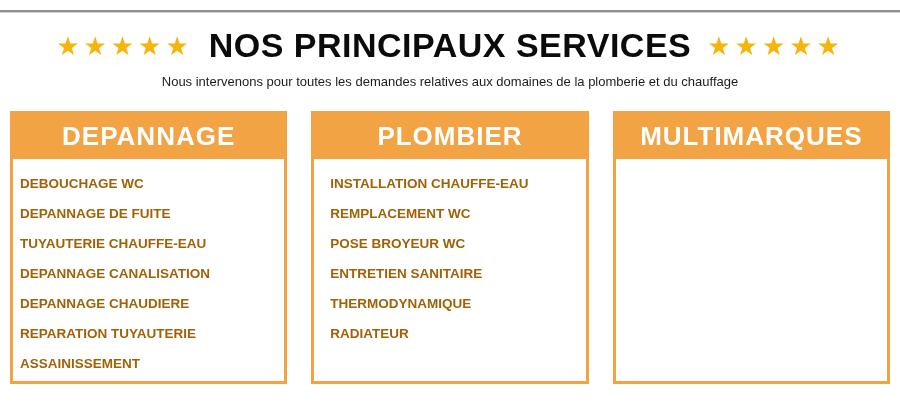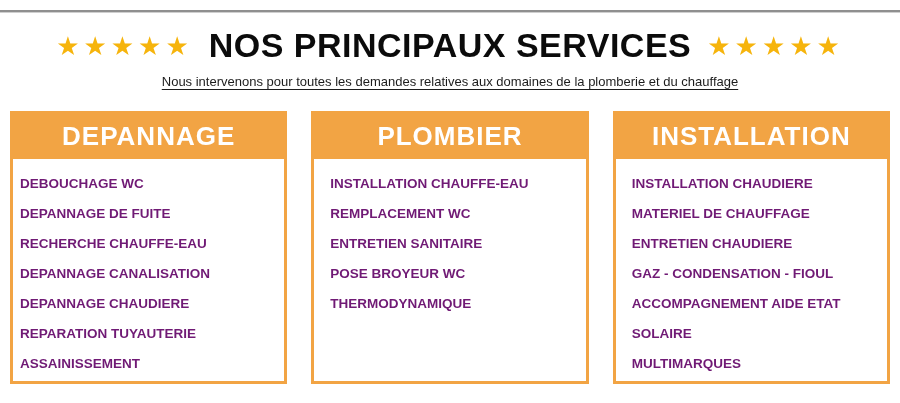--- a/index.html
+++ b/index.html
@@ -38,21 +38,20 @@
     letter-spacing: 0.5px;
     white-space: nowrap;
   }
   .subtitle-row {
     text-align: center;
     margin-top: 7px;
   }
   .subtitle {
     font-size: 13px;
     color: #1c1c1c;
-    text-decoration: underline;
     text-underline-offset: 3px;
   }
   .columns {
     display: flex;
     justify-content: space-between;
     gap: 24px;
     padding: 0 10px;
     margin-top: 21px;
   }
   .column {
@@ -73,21 +72,21 @@
     letter-spacing: 1px;
   }
   .col-items {
     padding-top: 10px;
   }
   .service-item {
     height: 30px;
     line-height: 30px;
     font-size: 13.5px;
     font-weight: bold;
-    color: #701a75;
+    color: #a16207;
     padding-left: 16px;
     white-space: nowrap;
   }
   .column:first-child .service-item {
     padding-left: 7px;
   }
 </style>
 </head>
 <body>
 
@@ -103,45 +102,37 @@
   <span class="subtitle">Nous intervenons pour toutes les demandes relatives aux domaines de la plomberie et du chauffage</span>
 </div>
 
 <div class="columns">
 
   <div class="column">
     <div class="col-header">DEPANNAGE</div>
     <div class="col-items">
       <div class="service-item">DEBOUCHAGE WC</div>
       <div class="service-item">DEPANNAGE DE FUITE</div>
-      <div class="service-item">RECHERCHE CHAUFFE-EAU</div>
+      <div class="service-item">TUYAUTERIE CHAUFFE-EAU</div>
       <div class="service-item">DEPANNAGE CANALISATION</div>
       <div class="service-item">DEPANNAGE CHAUDIERE</div>
       <div class="service-item">REPARATION TUYAUTERIE</div>
       <div class="service-item">ASSAINISSEMENT</div>
     </div>
   </div>
 
   <div class="column">
     <div class="col-header">PLOMBIER</div>
     <div class="col-items">
       <div class="service-item">INSTALLATION CHAUFFE-EAU</div>
       <div class="service-item">REMPLACEMENT WC</div>
+      <div class="service-item">POSE BROYEUR WC</div>
       <div class="service-item">ENTRETIEN SANITAIRE</div>
-      <div class="service-item">POSE BROYEUR WC</div>
       <div class="service-item">THERMODYNAMIQUE</div>
+      <div class="service-item">RADIATEUR</div>
     </div>
   </div>
 
   <div class="column">
-    <div class="col-header">INSTALLATION</div>
-    <div class="col-items">
-      <div class="service-item">INSTALLATION CHAUDIERE</div>
-      <div class="service-item">MATERIEL DE CHAUFFAGE</div>
-      <div class="service-item">ENTRETIEN CHAUDIERE</div>
-      <div class="service-item">GAZ - CONDENSATION - FIOUL</div>
-      <div class="service-item">ACCOMPAGNEMENT AIDE ETAT</div>
-      <div class="service-item">SOLAIRE</div>
-      <div class="service-item">MULTIMARQUES</div>
-    </div>
+    <div class="col-header">MULTIMARQUES</div>
   </div>
 
 </div>
 
 </body></html>

